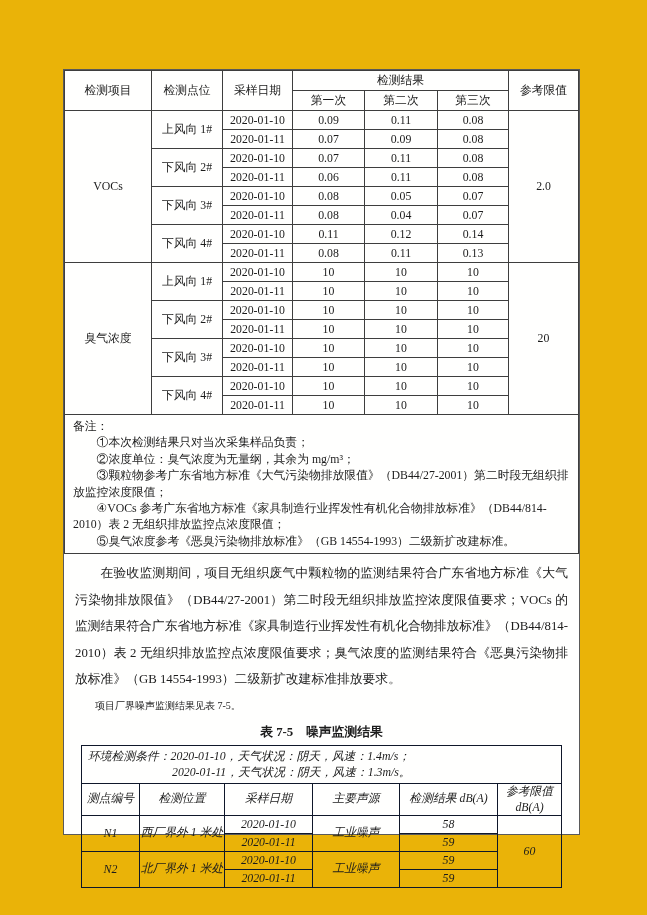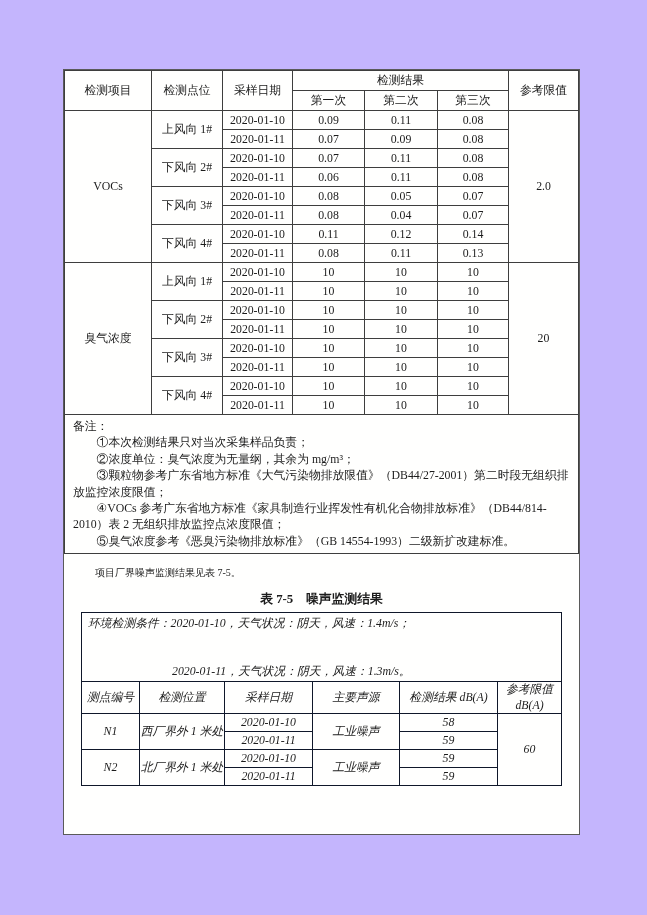--- a/index.html
+++ b/index.html
@@ -1,19 +1,19 @@
 <!DOCTYPE html>
 <html><head>
 <meta charset="utf-8">
 <style>
   html,body { margin:0; padding:0; background:#ffffff; }
   .page {
     position:relative;
     width:647px; height:915px;
-    background:#c4b5fd;
+    background:#eab308;
     font-family:"Liberation Serif","DejaVu Serif",serif;
     color:#1c1c1c;
     overflow:hidden;
   }
   .frame {
     position:absolute;
     left:63px; top:69px;
     width:517px; height:766px;
     border:1px solid #5a5a5a;
     background:#fffffe;
@@ -60,21 +60,21 @@
     text-align:center; vertical-align:middle;
     font-size:11.8px; font-weight:normal;
     padding:0; height:17px; overflow:hidden;font-style:italic;
   }
   .noise-table thead th { height:21px; }
   .cond-cell {
     text-align:left !important; height:auto !important;
     padding:2px 4px 2px 6px !important;
     font-size:11.8px; line-height:16.5px; white-space:nowrap;
   }
-  .cond-line2 { padding-left:84px;margin-top:31px; }
+  .cond-line2 { padding-left:84px; }
   .page-number {
     position:absolute; top:841px; left:0; width:100%;
     text-align:center; font-size:11px; color:#222;
   }
 </style>
 </head>
 <body>
 
 <div class="page">
   <div class="frame">
@@ -221,20 +221,21 @@
             <div class="note-line">②浓度单位：臭气浓度为无量纲，其余为 mg/m³；</div>
             <div class="note-line">③颗粒物参考广东省地方标准《大气污染物排放限值》（DB44/27-2001）第二时段无组织排放监控浓度限值；</div>
             <div class="note-line">④VOCs 参考广东省地方标准《家具制造行业挥发性有机化合物排放标准》（DB44/814-2010）表 2 无组织排放监控点浓度限值；</div>
             <div class="note-line">⑤臭气浓度参考《恶臭污染物排放标准》（GB 14554-1993）二级新扩改建标准。</div>
           </td>
         </tr>
       </tbody>
     </table>
 
     <div class="prose">
+      <p class="para">在验收监测期间，项目无组织废气中颗粒物的监测结果符合广东省地方标准《大气污染物排放限值》（DB44/27-2001）第二时段无组织排放监控浓度限值要求；VOCs 的监测结果符合广东省地方标准《家具制造行业挥发性有机化合物排放标准》（DB44/814-2010）表 2 无组织排放监控点浓度限值要求；臭气浓度的监测结果符合《恶臭污染物排放标准》（GB 14554-1993）二级新扩改建标准排放要求。</p>
       <p class="intro">项目厂界噪声监测结果见表 7-5。</p>
       <p class="tbl-title">表 7-5　噪声监测结果</p>
 
       <div class="noise-wrap">
         <table class="noise-table">
           <colgroup>
             <col style="width:58px">
               <col style="width:85px">
               <col style="width:88px">
             <col style="width:87px">

